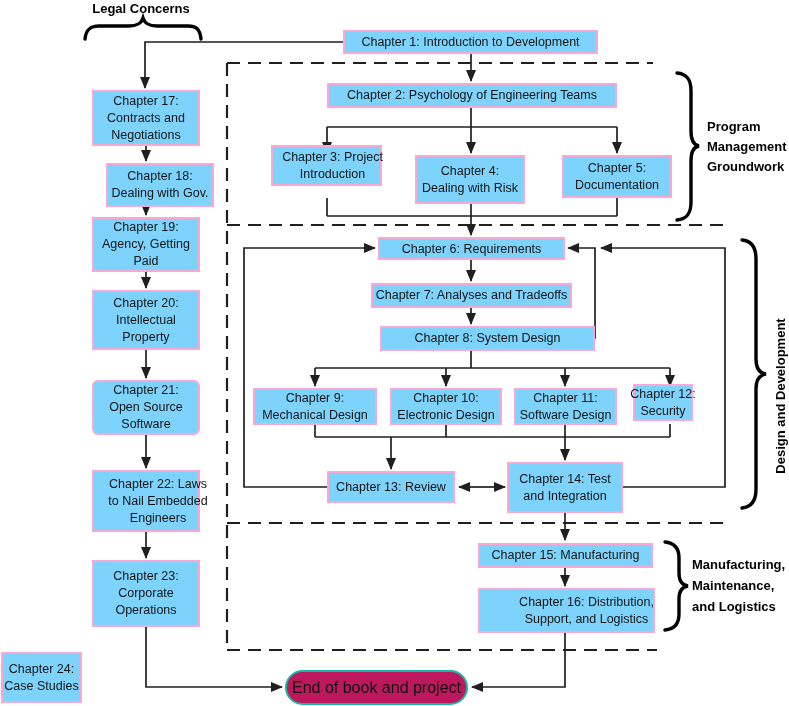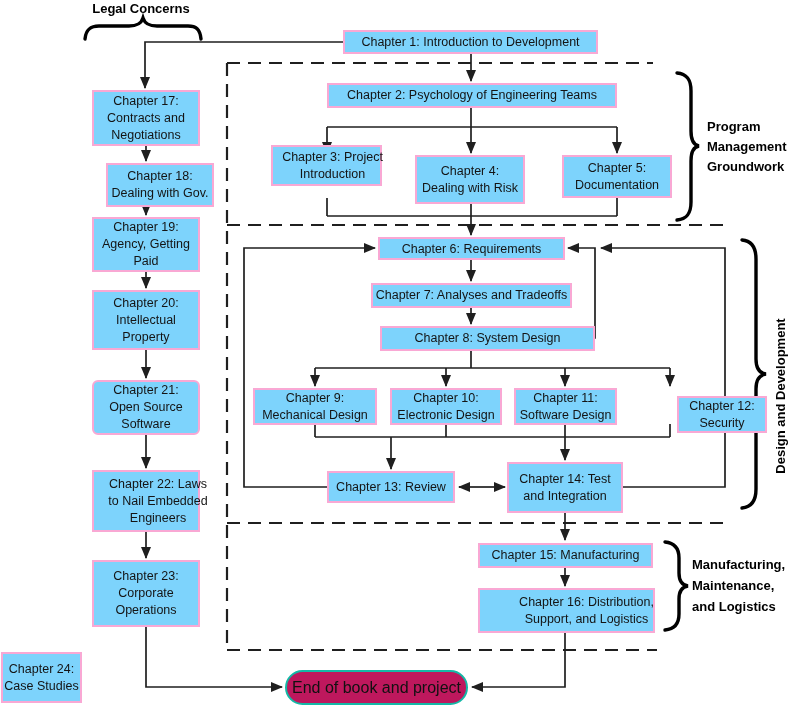--- a/index.html
+++ b/index.html
@@ -133,21 +133,21 @@
 Mechanical Design</span>
     </div>
   <div class="box" style="left:390px;top:388px;width:112px;height:37px;">
       <span class="lbl">Chapter 10:
 Electronic Design</span>
     </div>
   <div class="box" style="left:514px;top:388px;width:103px;height:37px;">
       <span class="lbl">Chapter 11:
 Software Design</span>
     </div>
-  <div class="box" style="left:633px;top:396px;width:90px;height:37px;margin-left:44px;">
+  <div class="box" style="left:633px;top:384px;width:60px;height:37px;">
       <span class="lbl">Chapter 12:
 Security</span>
     </div>
   <div class="box" style="left:327px;top:471px;width:128px;height:32px;">
       <span class="lbl">Chapter 13: Review</span>
     </div>
   <div class="box" style="left:507px;top:462px;width:116px;height:51px;">
       <span class="lbl">Chapter 14: Test
 and Integration</span>
     </div>

